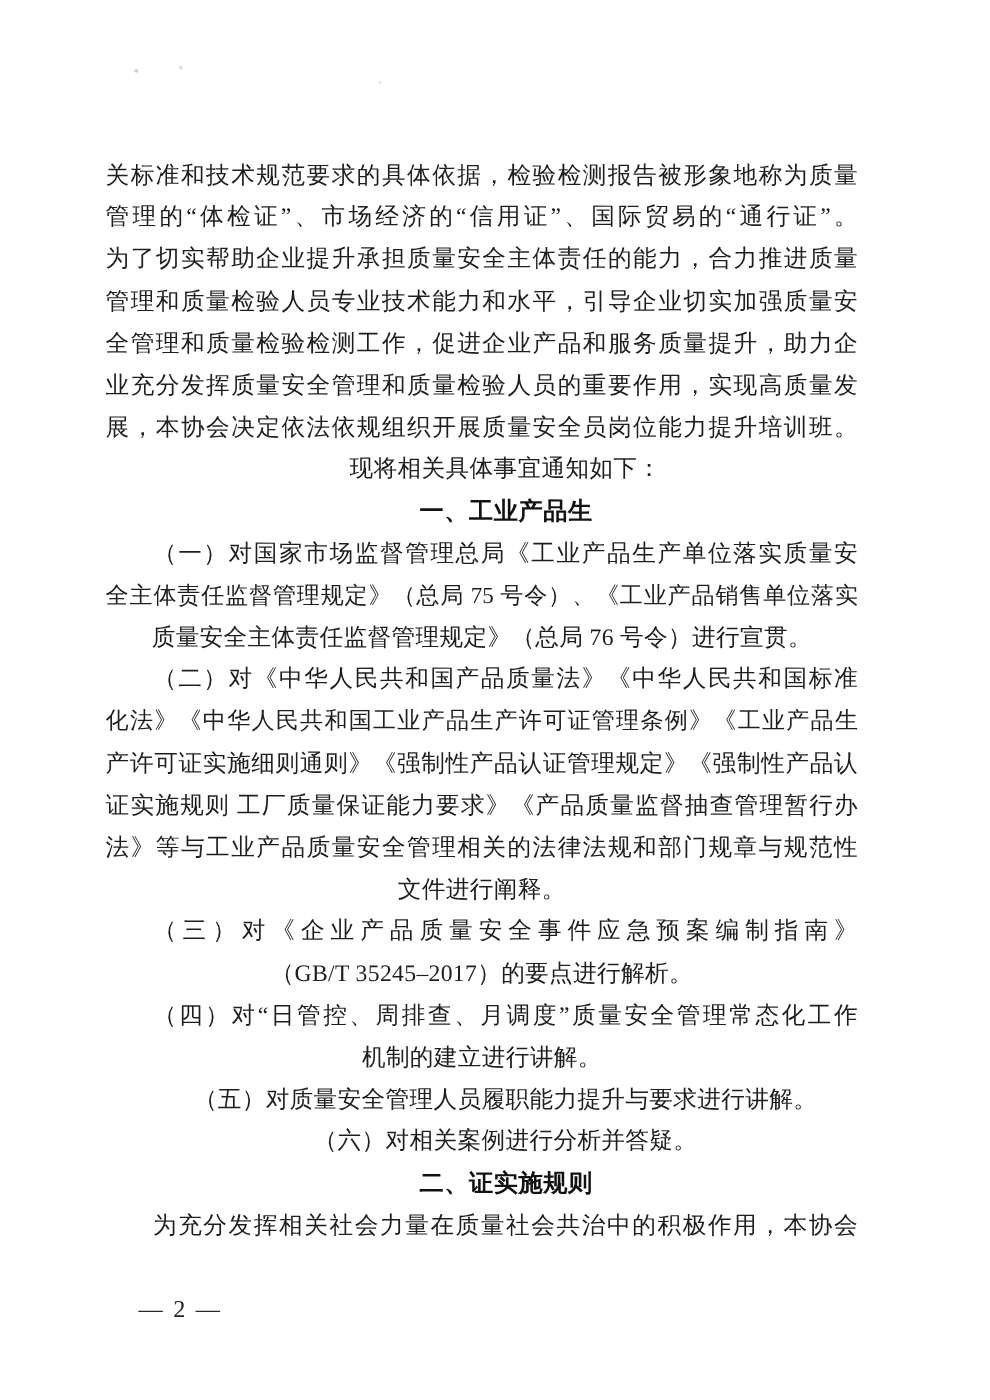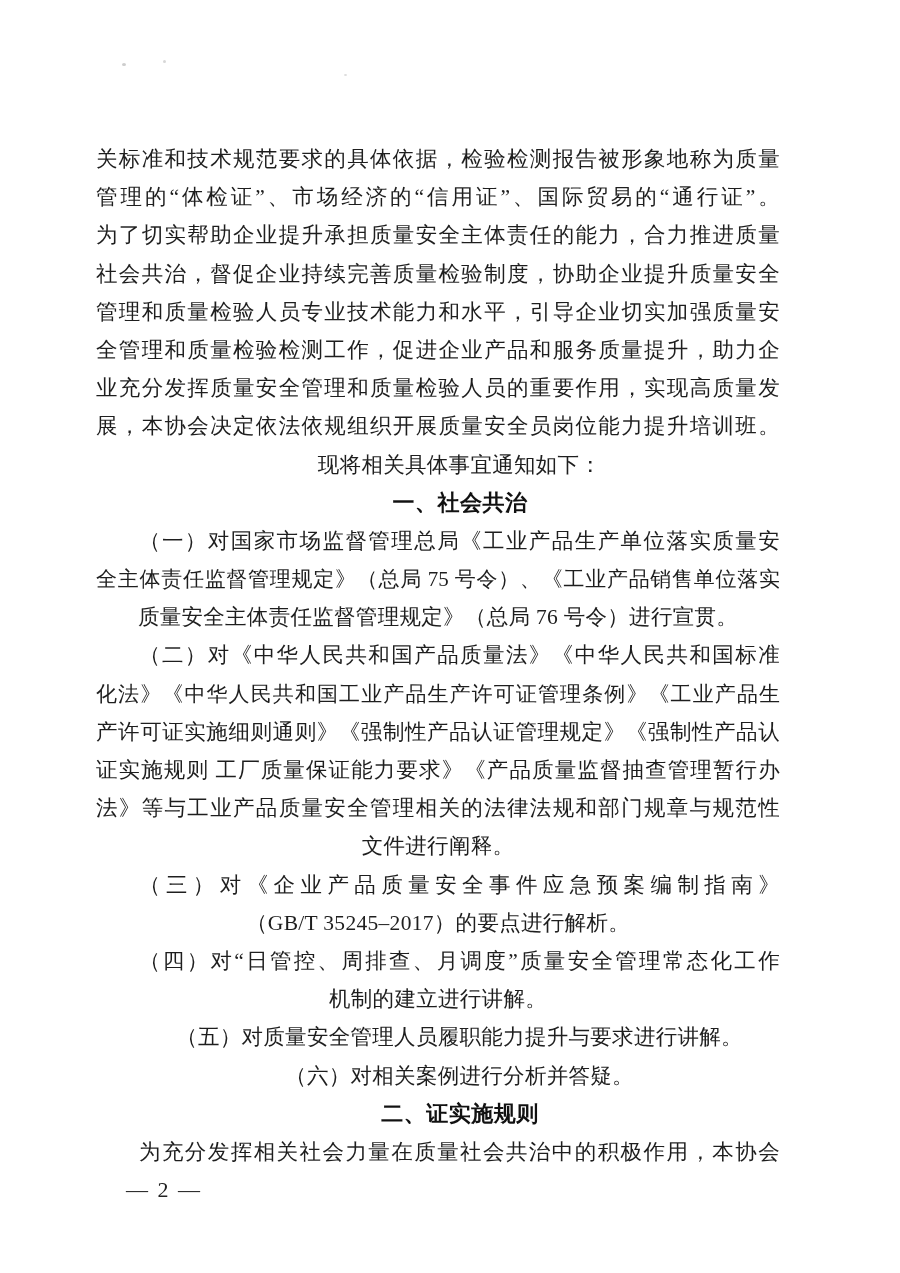--- a/index.html
+++ b/index.html
@@ -80,27 +80,26 @@
 
   <div class="speck s1"></div>
   <div class="speck s2"></div>
   <div class="speck s3"></div>
   <div class="speck s4"></div>
 
   <div class="text-block">
     <div class="ln j">关标准和技术规范要求的具体依据，检验检测报告被形象地称为质量</div>
     <div class="ln j">管理的“体检证”、市场经济的“信用证”、国际贸易的“通行证”。</div>
     <div class="ln j">为了切实帮助企业提升承担质量安全主体责任的能力，合力推进质量</div>
-    <div class="ln j">社会共治，督促企业持续完善质量检验制度，协助企业提升质量安全</div>
     <div class="ln j">管理和质量检验人员专业技术能力和水平，引导企业切实加强质量安</div>
     <div class="ln j">全管理和质量检验检测工作，促进企业产品和服务质量提升，助力企</div>
     <div class="ln j">业充分发挥质量安全管理和质量检验人员的重要作用，实现高质量发</div>
     <div class="ln j">展，本协会决定依法依规组织开展质量安全员岗位能力提升培训班。</div>
     <div class="ln ind">现将相关具体事宜通知如下：</div>
-    <div class="ln ind hd">一、社会共治</div>
+    <div class="ln ind hd">一、工业产品生</div>
     <div class="ln ind j">（一）对国家市场监督管理总局《工业产品生产单位落实质量安</div>
     <div class="ln j dense">全主体责任监督管理规定》（总局 75 号令）、《工业产品销售单位落实</div>
     <div class="ln">质量安全主体责任监督管理规定》（总局 76 号令）进行宣贯。</div>
     <div class="ln ind j">（二）对《中华人民共和国产品质量法》《中华人民共和国标准</div>
     <div class="ln j dense">化法》《中华人民共和国工业产品生产许可证管理条例》《工业产品生</div>
     <div class="ln j">产许可证实施细则通则》《强制性产品认证管理规定》《强制性产品认</div>
     <div class="ln j">证实施规则 工厂质量保证能力要求》《产品质量监督抽查管理暂行办</div>
     <div class="ln j">法》等与工业产品质量安全管理相关的法律法规和部门规章与规范性</div>
     <div class="ln">文件进行阐释。</div>
     <div class="ln ind j">（三）对《企业产品质量安全事件应急预案编制指南》</div>

